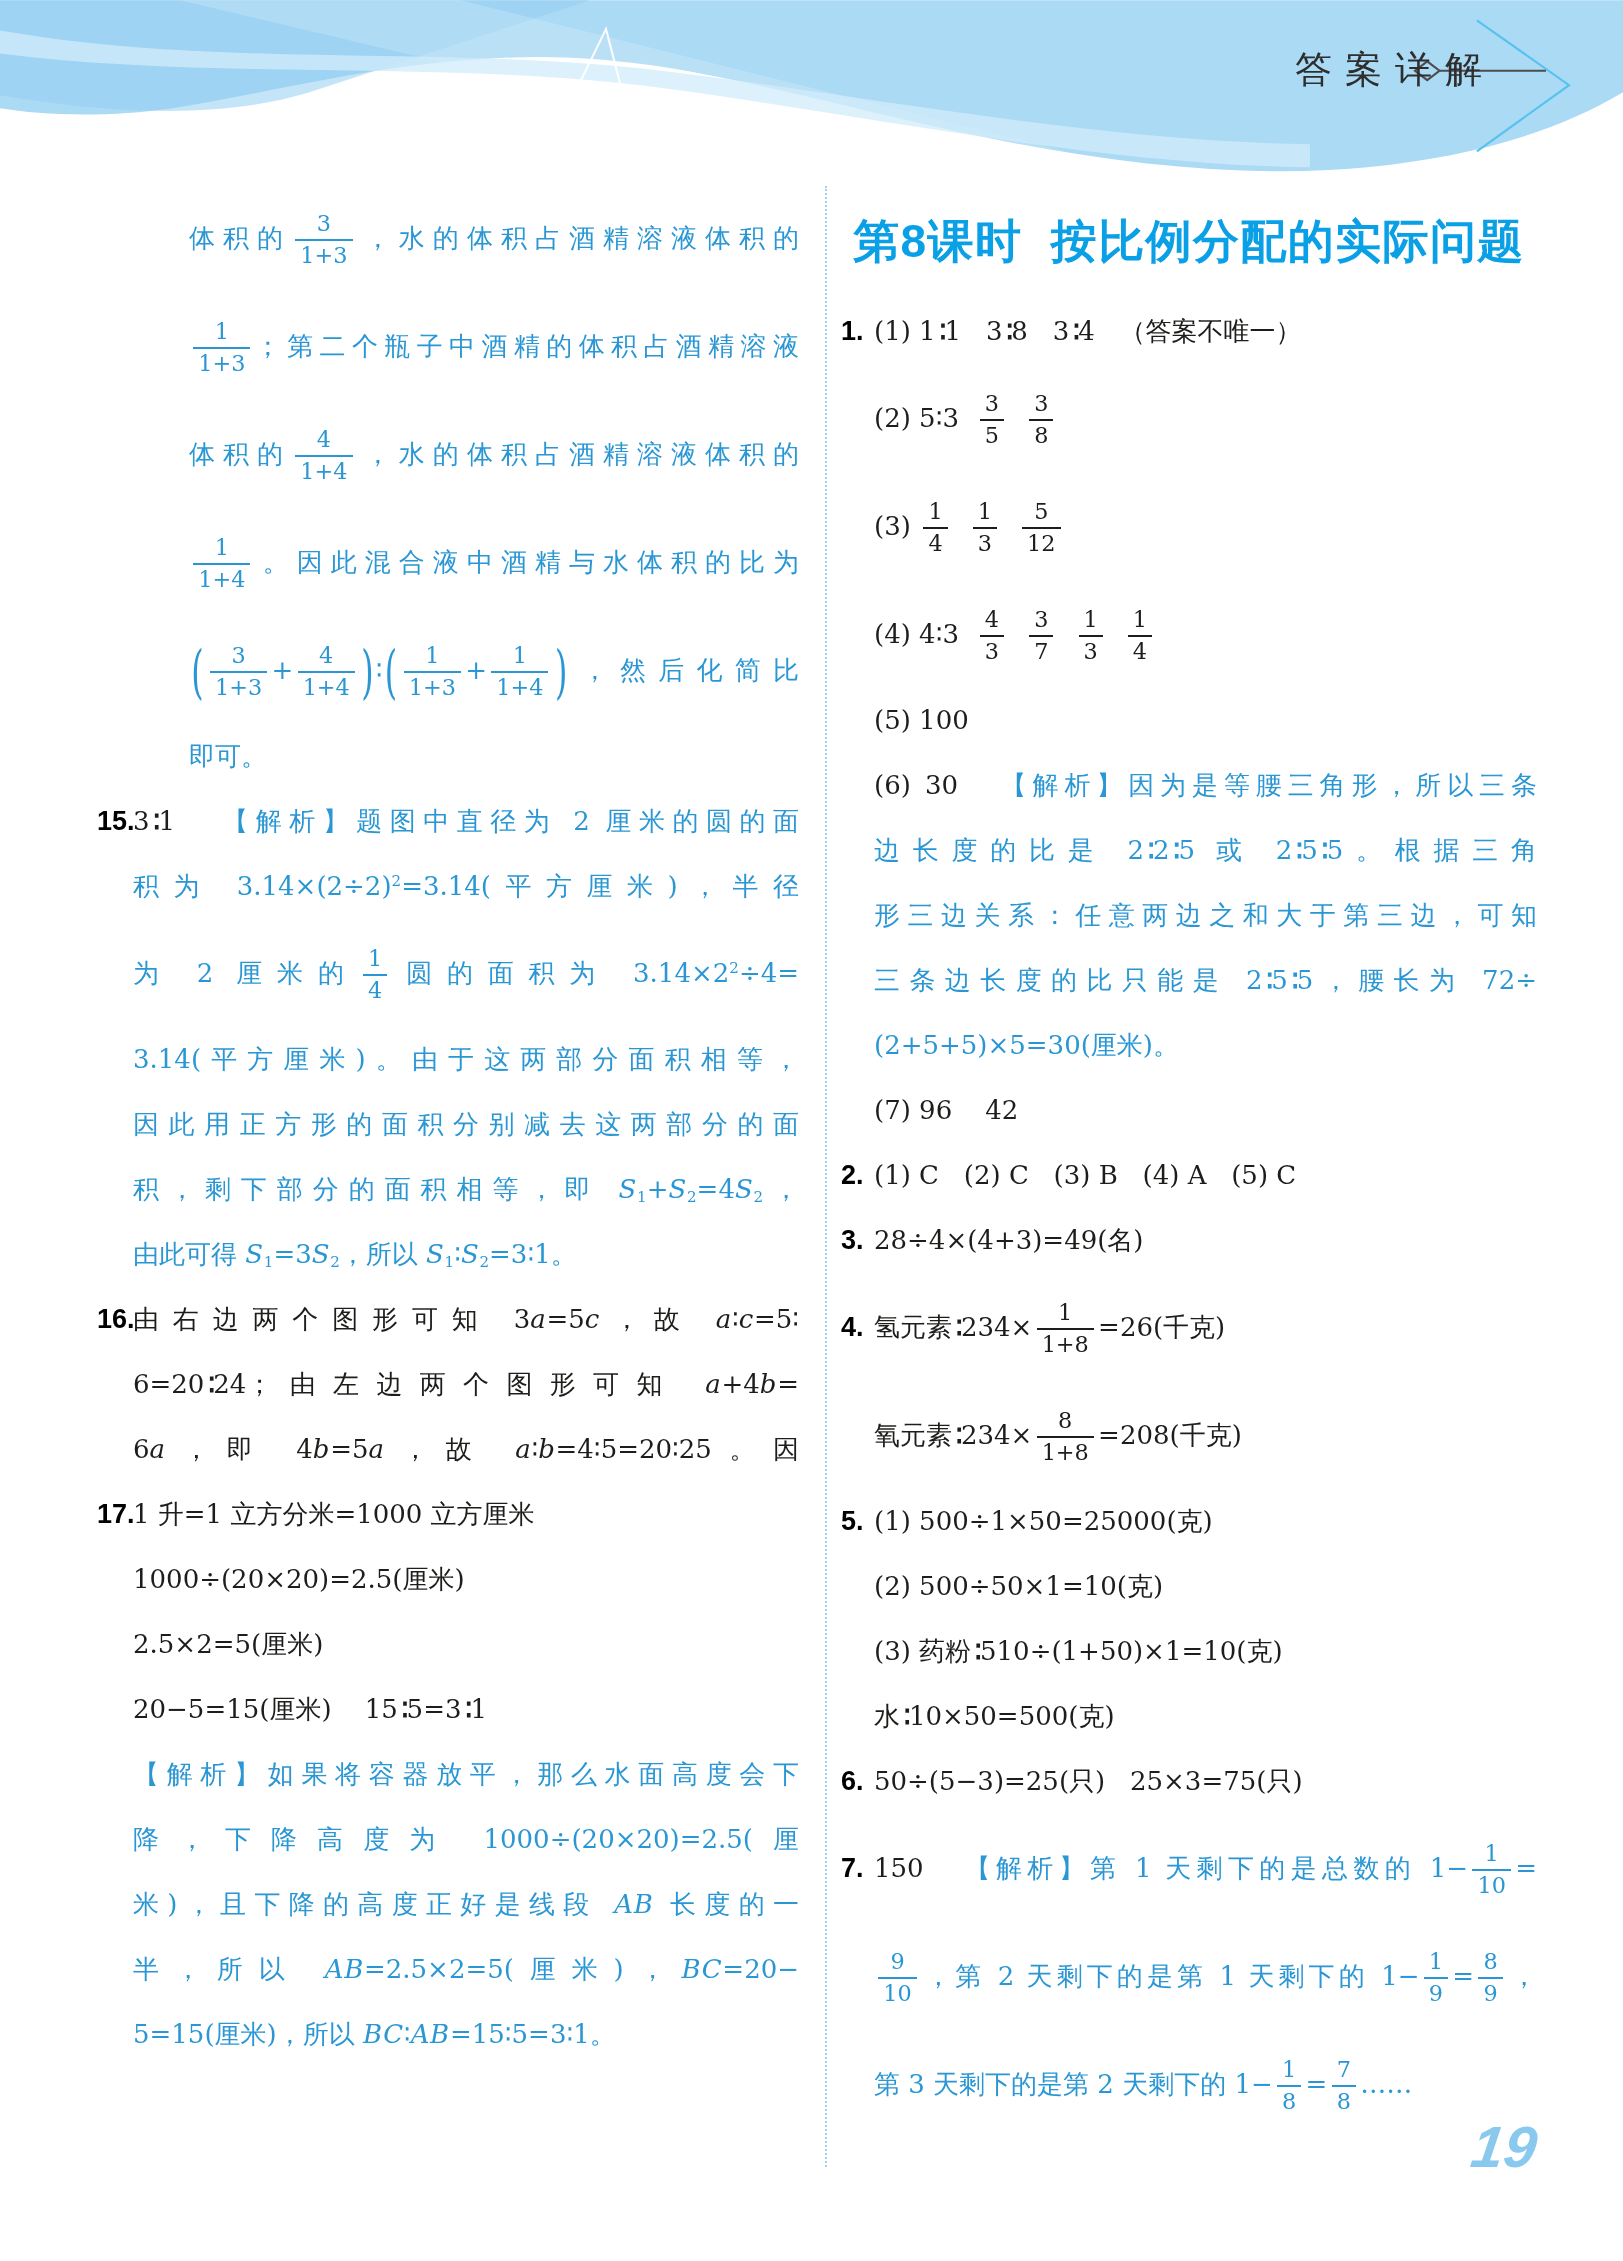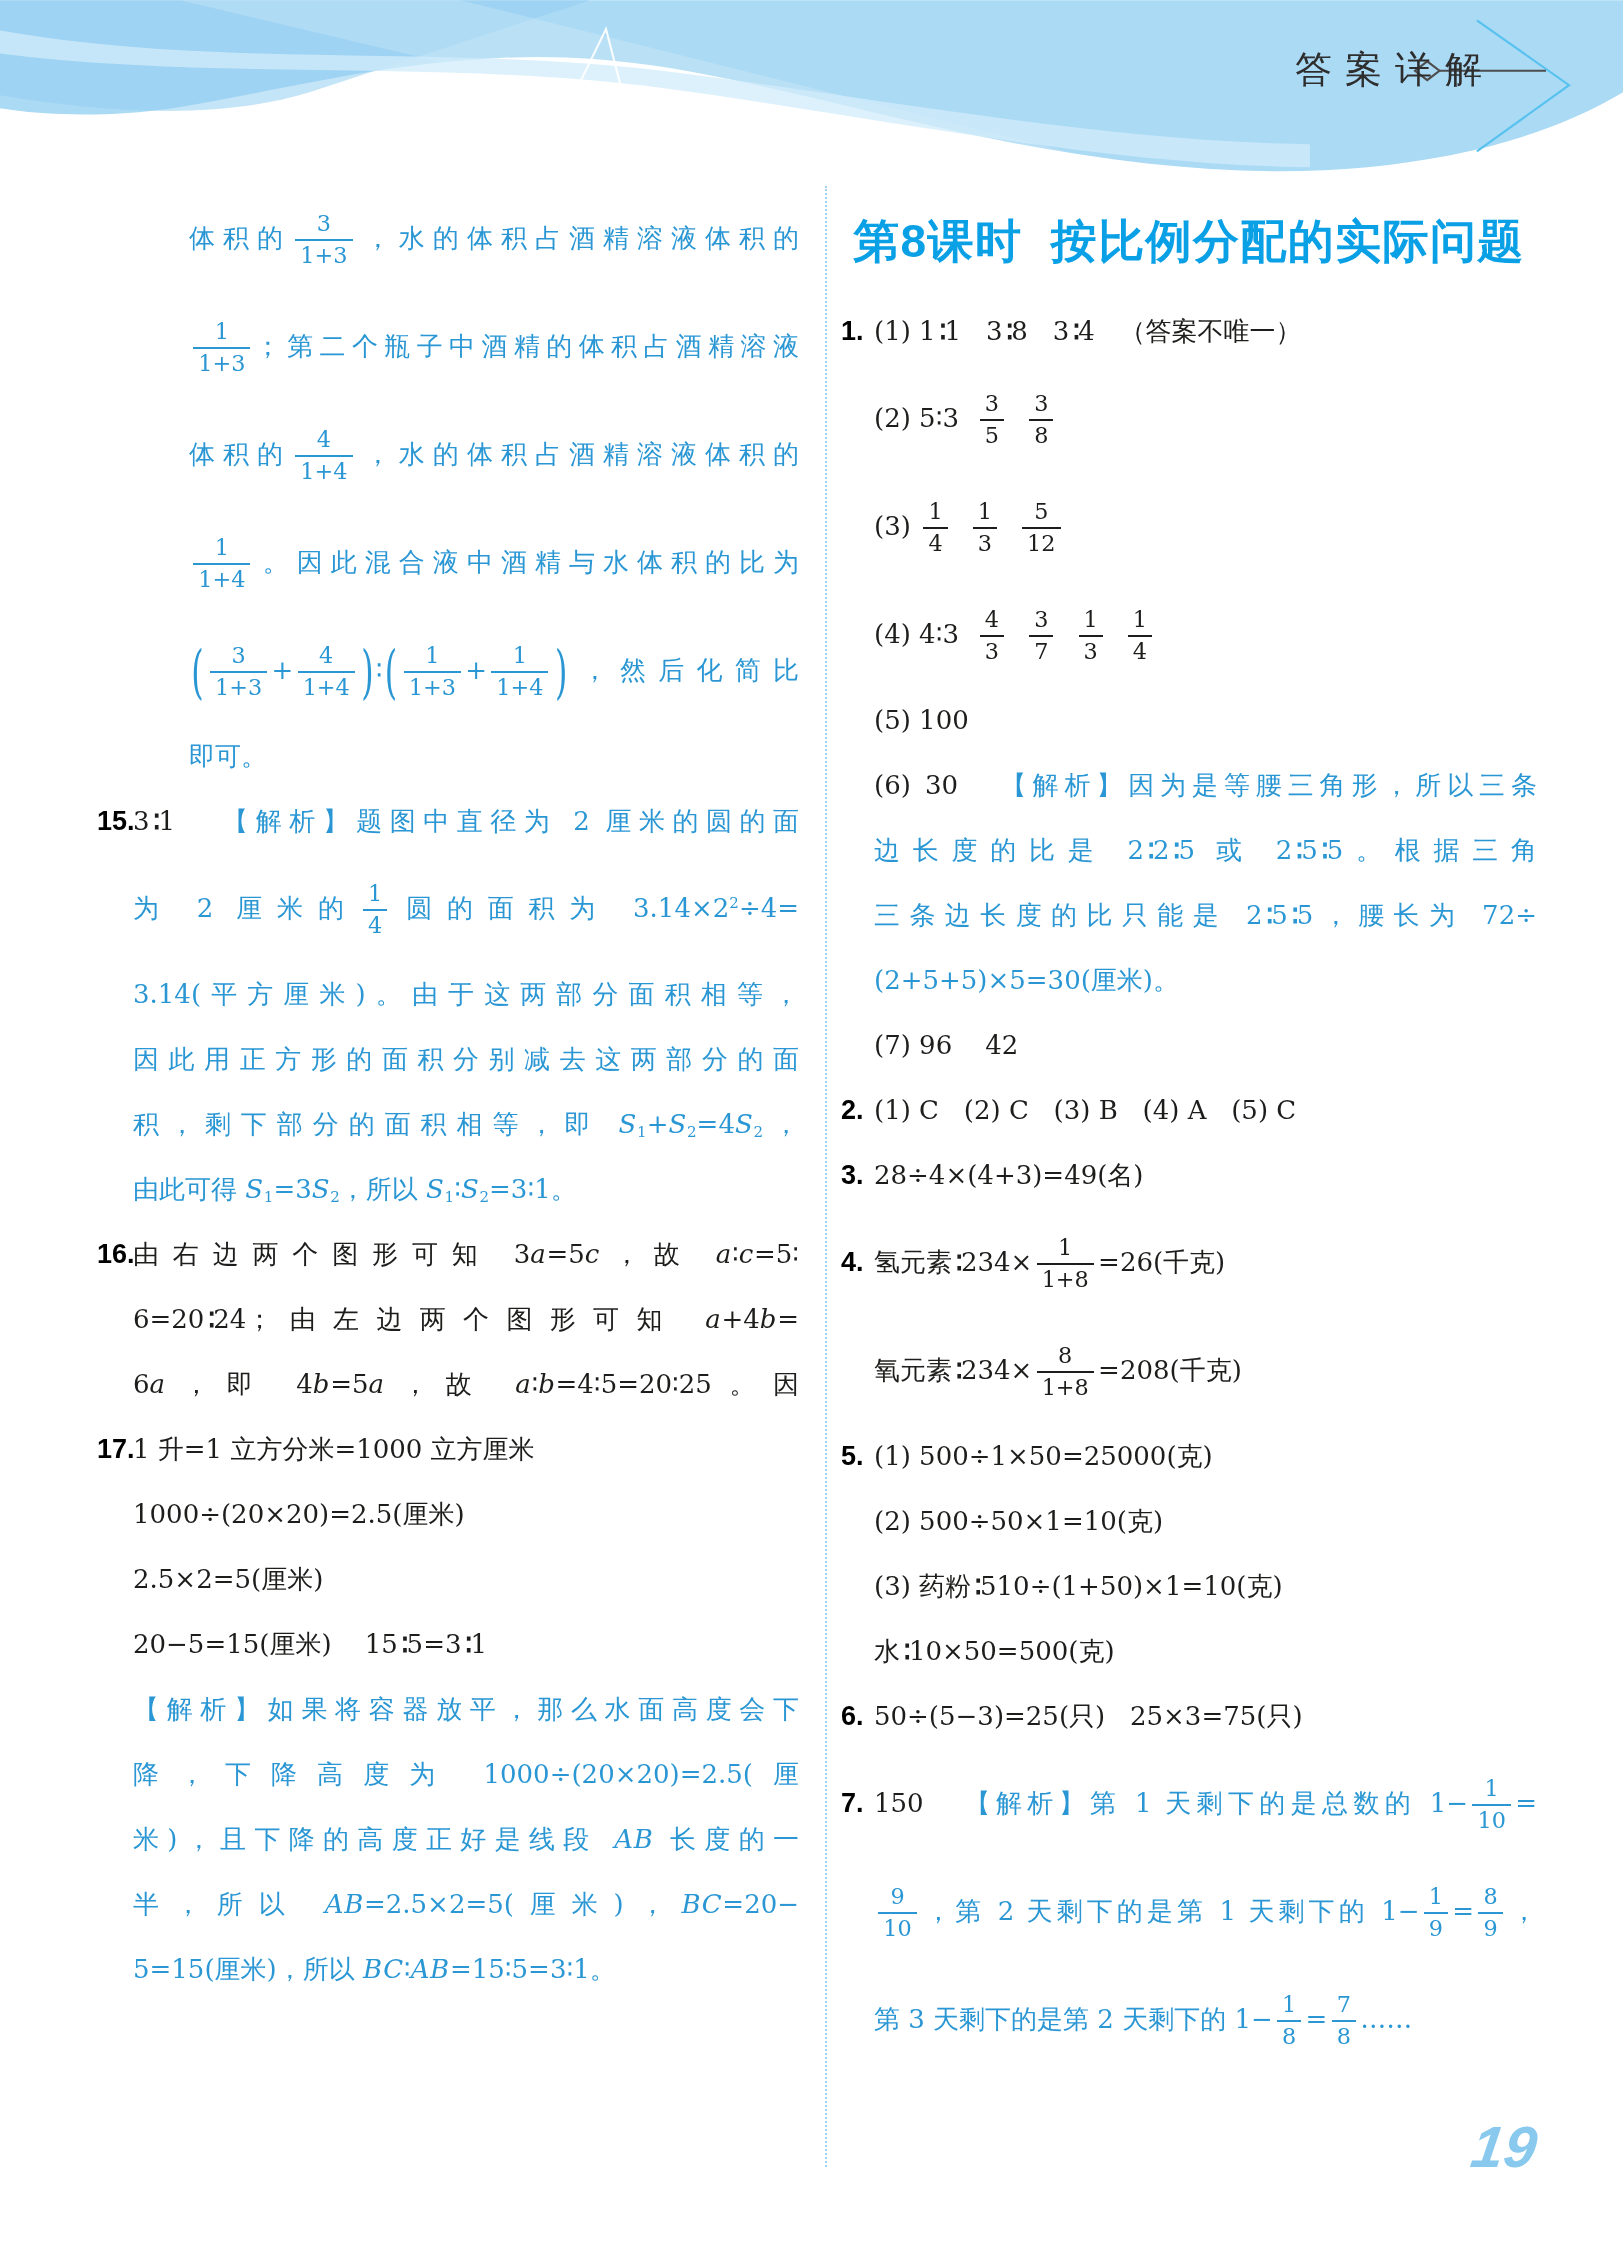--- a/index.html
+++ b/index.html
@@ -94,20 +94,21 @@
           <span class="fd">1+4</span>
         </span><span class="bigp">)</span><span class="tx">∶</span><span class="bigp">(</span><span class="fr">
           <span class="fn">1</span>
           <span class="fd">1+3</span>
         </span><span class="tx">+</span><span class="fr">
           <span class="fn">1</span>
           <span class="fd">1+4</span>
         </span><span class="bigp">)</span><span class="tx">，然后化简比</span></div>
       <div class="line blue ind2"><span class="tx">即可。</span></div>
       <div class="line blue j"><span class="num">15.</span><span class="tx dark">3∶1&nbsp;&nbsp;&nbsp;</span><span class="tx">【解析】题图中直径为 2 厘米的圆的面</span></div>
+      <div class="line blue j"><span class="tx">积为 3.14×(2÷2)</span><span class="sup">2</span><span class="tx">=3.14(平方厘米)，半径</span></div>
       <div class="line blue fl j"><span class="tx">为 2 厘米的</span><span class="fr">
           <span class="fn">1</span>
           <span class="fd">4</span>
         </span><span class="tx">圆的面积为 3.14×2</span><span class="sup">2</span><span class="tx">÷4=</span></div>
       <div class="line blue j"><span class="tx">3.14(平方厘米)。由于这两部分面积相等，</span></div>
       <div class="line blue j"><span class="tx">因此用正方形的面积分别减去这两部分的面</span></div>
       <div class="line blue j"><span class="tx">积，剩下部分的面积相等，即 </span><span class="var">S</span><span class="sub">1</span><span class="tx">+</span><span class="var">S</span><span class="sub">2</span><span class="tx">=4</span><span class="var">S</span><span class="sub">2</span><span class="tx">，</span></div>
       <div class="line blue"><span class="tx">由此可得 </span><span class="var">S</span><span class="sub">1</span><span class="tx">=3</span><span class="var">S</span><span class="sub">2</span><span class="tx">，所以 </span><span class="var">S</span><span class="sub">1</span><span class="tx">∶</span><span class="var">S</span><span class="sub">2</span><span class="tx">=3∶1。</span></div>
       <div class="line dark j"><span class="num">16.</span><span class="tx">由右边两个图形可知 3</span><span class="var">a</span><span class="tx">=5</span><span class="var">c</span><span class="tx">，故 </span><span class="var">a</span><span class="tx">∶</span><span class="var">c</span><span class="tx">=5∶</span></div>
       <div class="line dark j"><span class="tx">6=20∶24；由左边两个图形可知 </span><span class="var">a</span><span class="tx">+4</span><span class="var">b</span><span class="tx">=</span></div>
@@ -153,20 +154,21 @@
           </span><span class="tx">&nbsp;&nbsp;</span><span class="fr">
             <span class="fn">1</span>
             <span class="fd">3</span>
           </span><span class="tx">&nbsp;&nbsp;</span><span class="fr">
             <span class="fn">1</span>
             <span class="fd">4</span>
           </span></div>
         <div class="line dark"><span class="tx">(5) 100</span></div>
         <div class="line blue j"><span class="tx dark">(6) 30&nbsp;&nbsp;&nbsp;</span><span class="tx">【解析】因为是等腰三角形，所以三条</span></div>
         <div class="line blue j"><span class="tx">边长度的比是 2∶2∶5 或 2∶5∶5。根据三角</span></div>
+        <div class="line blue j"><span class="tx">形三边关系：任意两边之和大于第三边，可知</span></div>
         <div class="line blue j"><span class="tx">三条边长度的比只能是 2∶5∶5，腰长为 72÷</span></div>
         <div class="line blue"><span class="tx">(2+5+5)×5=30(厘米)。</span></div>
         <div class="line dark"><span class="tx">(7) 96&nbsp;&nbsp;&nbsp;&nbsp;42</span></div>
         <div class="line dark"><span class="num">2.</span><span class="tx">(1) C&nbsp;&nbsp;&nbsp;(2) C&nbsp;&nbsp;&nbsp;(3) B&nbsp;&nbsp;&nbsp;(4) A&nbsp;&nbsp;&nbsp;(5) C</span></div>
         <div class="line dark"><span class="num">3.</span><span class="tx">28÷4×(4+3)=49(名)</span></div>
         <div class="line dark fl"><span class="num">4.</span><span class="tx">氢元素∶234×</span><span class="fr">
             <span class="fn">1</span>
             <span class="fd">1+8</span>
           </span><span class="tx">=26(千克)</span></div>
         <div class="line dark fl"><span class="tx">氧元素∶234×</span><span class="fr">

